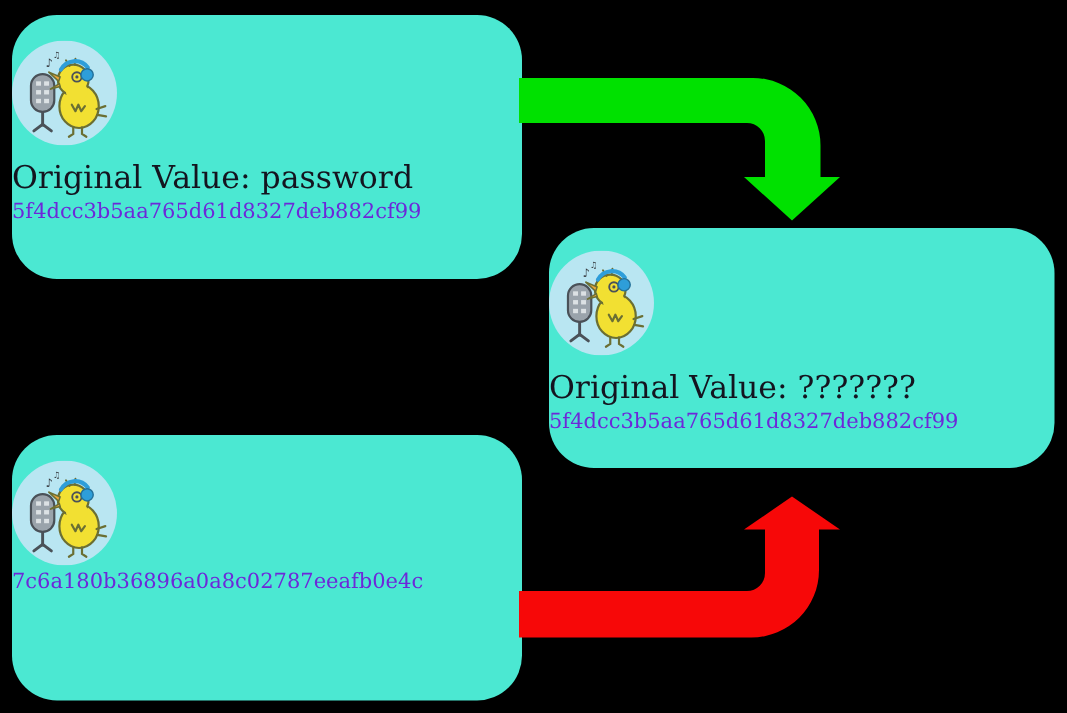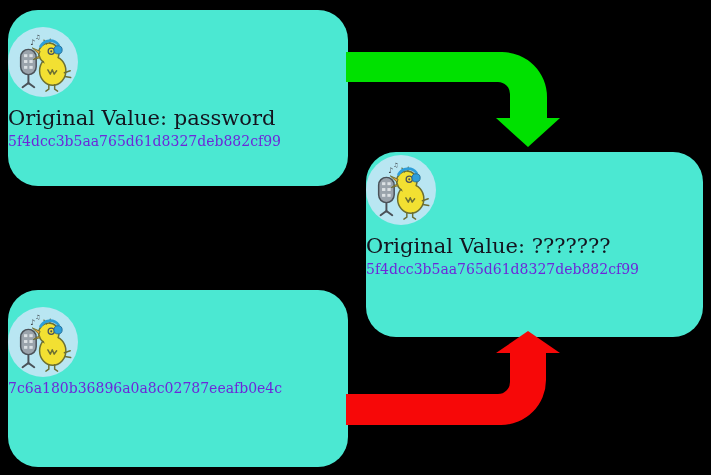--- a/index.html
+++ b/index.html
@@ -15,21 +15,21 @@
     position: absolute;
     background: #4be8d2;
     border-radius: 30px;
     display: flex;
     flex-direction: column;
     align-items: flex-start;
     box-shadow: 4px 5px 6px rgba(0,0,0,0.4);
   }
   .card-top-left    { left: 8px;   top: 10px;  width: 340px; height: 176px; padding-top: 17px; box-sizing: border-box; }
   .card-bottom-left { left: 8px;   top: 290px; width: 340px; height: 177px; padding-top: 17px; box-sizing: border-box; }
-  .card-result      { left: 366px; top: 152px; width: 337px; height: 185px; padding-top: 3px; box-sizing: border-box; }
+  .card-result      { left: 366px; top: 152px; width: 337px; height: 160px; padding-top: 15px; box-sizing: border-box; }
   .mascot-wrap { width: 70px; height: 70px; }
   .card-title {
     margin-top: 9px;
     font-size: 21px;
     line-height: 1.15;
     color: #14141f;
     white-space: nowrap;
   }
   .hash-value {
     margin-top: 4px;

